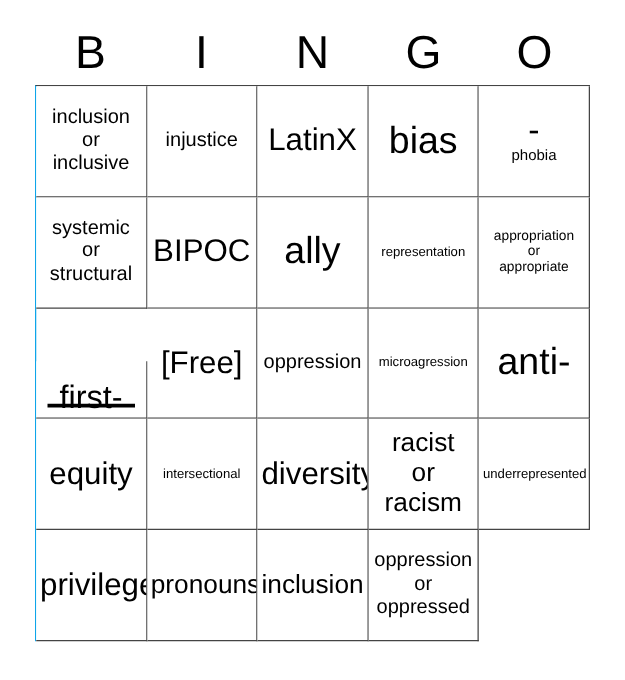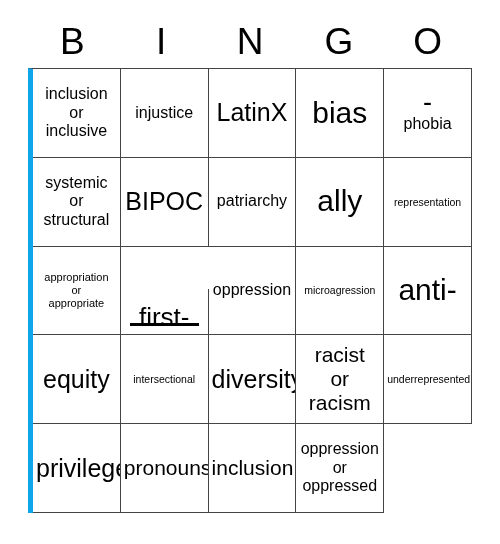--- a/index.html
+++ b/index.html
@@ -48,21 +48,21 @@
     position: absolute;
     left: 28px;
     top: 68px;
     width: 444px;
     height: 445px;
     box-sizing: border-box;
     display: grid;
     grid-template-columns: repeat(5, 1fr);
     grid-template-rows: repeat(5, 1fr);
     border-top: 1px solid #444444;
-    border-left: 5px solid #0ea5e9;
+    border-left: 1px solid #0ea5e9;
     background: #ffffff;
   }
 
   .cell {
     position: relative;
     box-sizing: border-box;
     border-right: 1px solid #444444;
     border-bottom: 1px solid #444444;
     display: flex;
     align-items: center;
@@ -94,21 +94,21 @@
   .cell.split-dash { flex-direction: column; justify-content: center; }
   .cell.split-dash .dash {
     font-size: 27px;
     line-height: 0.6;
     display: block;
     text-align: center;
     width: 100%;
     margin-bottom: 6px;
   }
   .cell.split-dash .word {
-    font-size: 16px;
+    font-size: 12px;
     line-height: 1;
     display: block;
     text-align: center;
     width: 100%;
   }
 
   
   .cell.fill-blank {
     flex-direction: column;
     justify-content: flex-end;
@@ -158,38 +158,38 @@
         <span class="word">phobia</span>
       </div>
       <div class="cell fs-md">
         <span class="txt">systemic
 or
 structural</span>
       </div>
       <div class="cell fs-xl">
         <span class="txt">BIPOC</span>
       </div>
-      <div class="cell fs-md">
-        <span class="txt">patriarchy</span>
-      </div>
       <div class="cell fs-xxl">
         <span class="txt">ally</span>
       </div>
       <div class="cell fs-xs">
         <span class="txt">representation</span>
       </div>
       <div class="cell fs-sm">
         <span class="txt">appropriation
 or
 appropriate</span>
       </div>
       <div class="cell fs-xl fill-blank">
         <span class="txt">first-</span>
         <div class="blank-rule"></div>
       </div>
+      <div class="cell fs-xl">
+        <span class="txt">[Free]</span>
+      </div>
       <div class="cell fs-md">
         <span class="txt">oppression</span>
       </div>
       <div class="cell fs-xs">
         <span class="txt">microagression</span>
       </div>
       <div class="cell fs-xxl">
         <span class="txt">anti-</span>
       </div>
       <div class="cell fs-xl">

